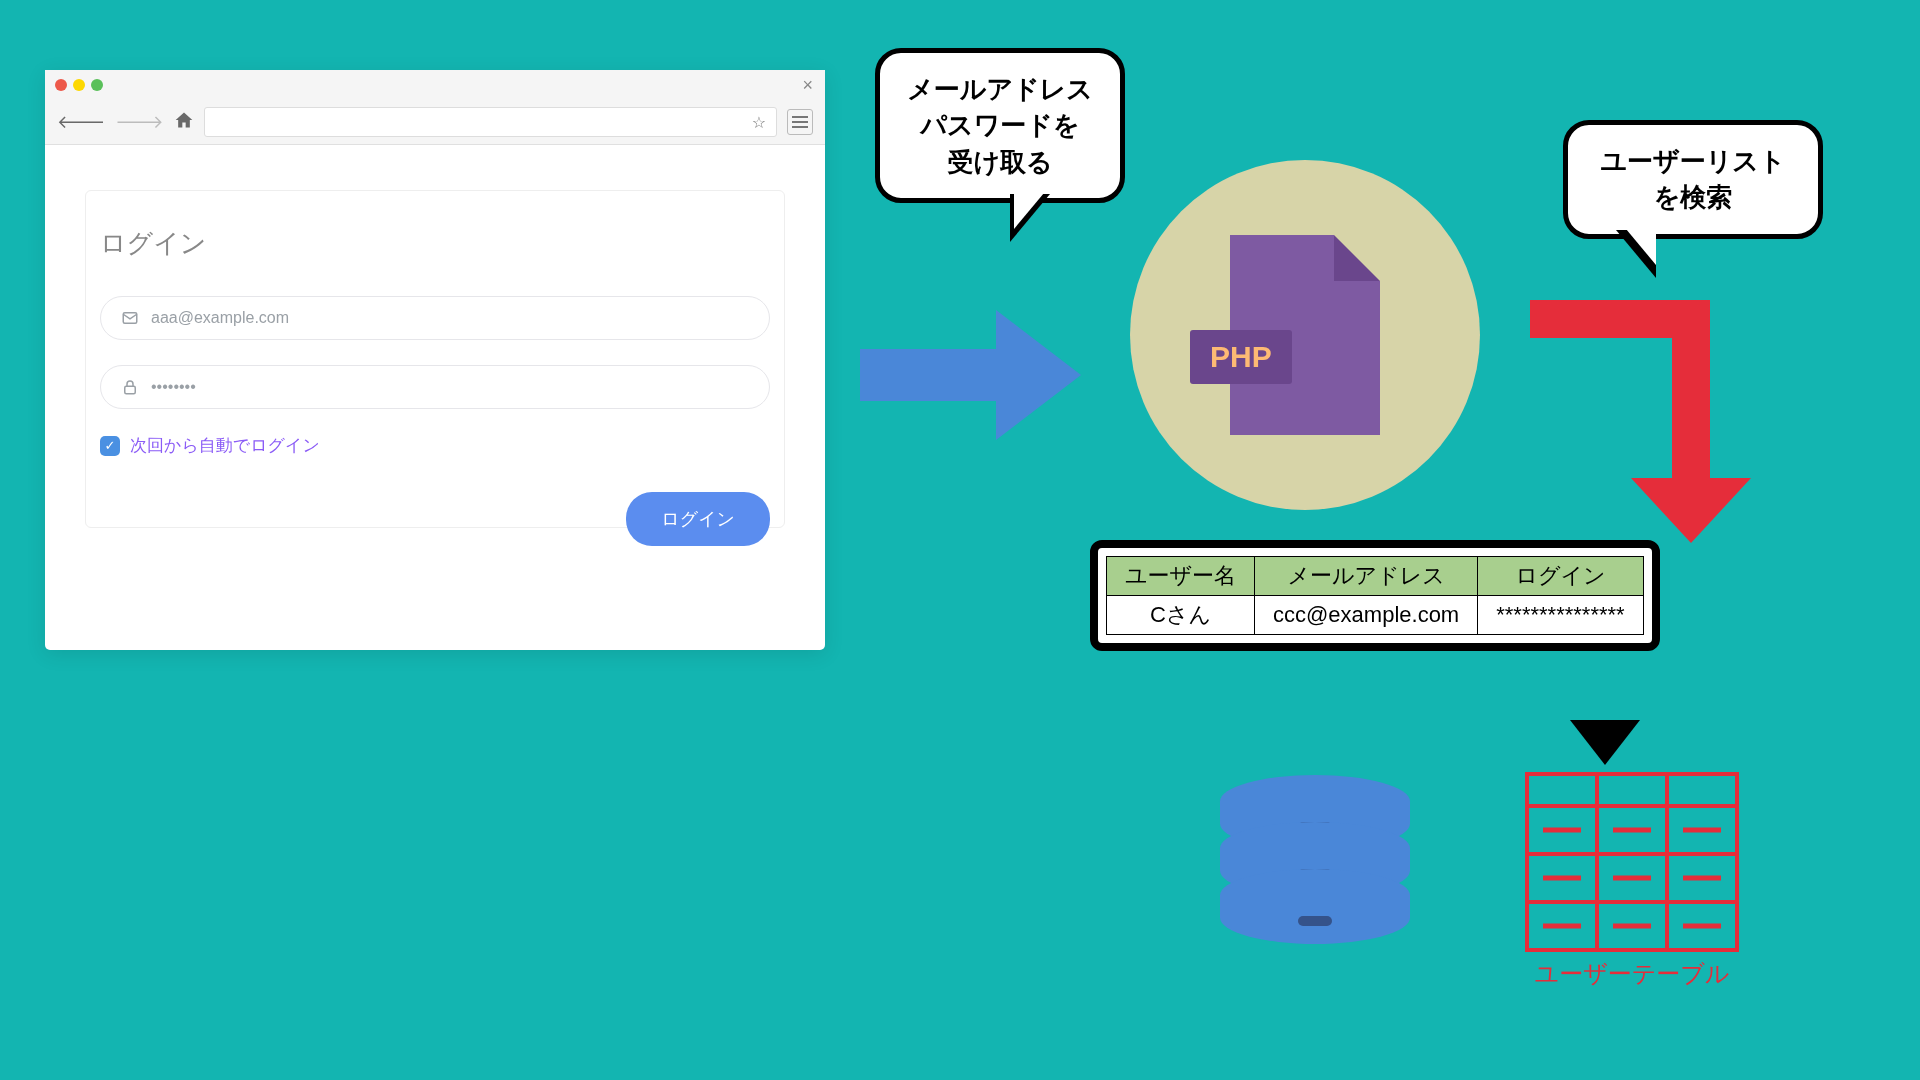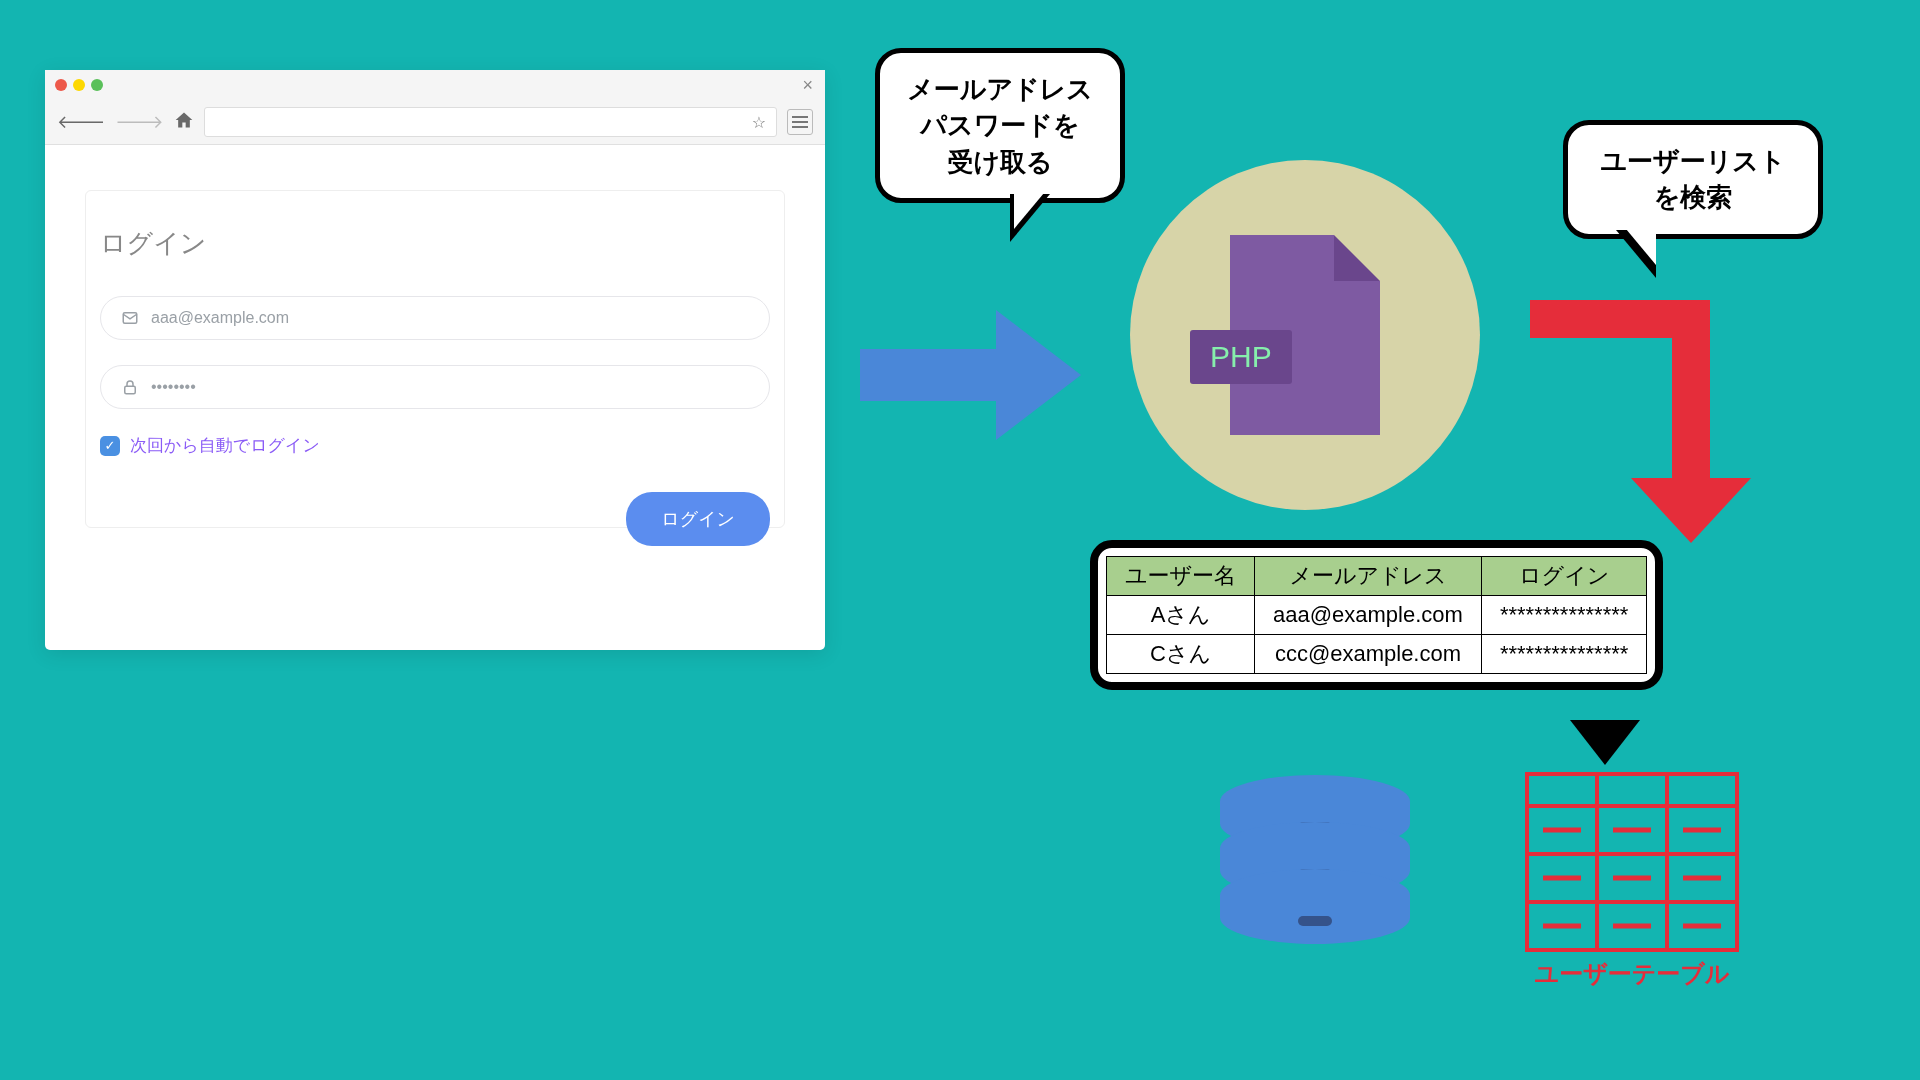--- a/index.html
+++ b/index.html
@@ -38,48 +38,48 @@
 
 
 .arrow-blue{position:absolute;left:860px;top:310px}
 .arrow-blue .shaft{width:140px;height:52px;background:#4a87d8;display:inline-block;vertical-align:middle}
 .arrow-blue .head{display:inline-block;vertical-align:middle;width:0;height:0;border-top:65px solid transparent;border-bottom:65px solid transparent;border-left:85px solid #4a87d8;margin-left:-4px}
 
 
 .php-wrap{position:absolute;left:1130px;top:160px;width:350px;height:350px;border-radius:50%;background:#d7d4a8;display:flex;align-items:center;justify-content:center}
 .php-file{position:relative;width:150px;height:200px;background:#7e5aa2}
 .php-fold{position:absolute;top:0;right:0;width:0;height:0;border-top:46px solid #d7d4a8;border-left:46px solid #6a468c}
-.php-badge{position:absolute;left:-40px;top:95px;background:#6a468c;color:#86efac;font-weight:400;font-size:30px;padding:10px 20px;border-radius:3px}
+.php-badge{position:absolute;left:-40px;top:95px;background:#6a468c;color:#fdba74;font-weight:700;font-size:30px;padding:10px 20px;border-radius:3px}
 
 
 .arrow-red{position:absolute;left:1530px;top:300px}
 .ar .h{width:180px;height:38px;background:#e52d3a}
 .ar .v{width:38px;height:140px;background:#e52d3a;margin-left:142px}
 .ar .head{width:0;height:0;border-left:60px solid transparent;border-right:60px solid transparent;border-top:65px solid #e52d3a;margin-left:101px}
 
 
-.tbl-wrap{position:absolute;left:1090px;top:540px;background:#fff;border:8px solid #000;border-radius:22px;padding:8px}
+.tbl-wrap{position:absolute;left:1090px;top:540px;background:#fff;border:8px solid #000;border-radius:12px;padding:8px}
 .tbl{border-collapse:collapse}
 .tbl th,.tbl td{border:1px solid #000;padding:4px 18px;font-size:22px;text-align:center}
 .tbl th{background:#a8cf8e;font-weight:400}
 .tbl-tail{position:absolute;left:1570px;top:720px;width:0;height:0;border-left:35px solid transparent;border-right:35px solid transparent;border-top:45px solid #000}
 
 
 .db{position:absolute;left:1220px;top:775px}
 .db .layer{width:190px;height:75px;background:#4a87d8;border-radius:50%/35%;margin-top:-28px;position:relative;display:flex;align-items:center;justify-content:center}
 .db .layer:first-child{margin-top:0}
 .db .slot{width:34px;height:10px;background:#35538a;border-radius:5px;position:relative;top:14px}
 
 
 .grid-icon{position:absolute;left:1525px;top:772px}
 .grid-icon table{border-collapse:collapse}
 .grid-icon td{border:4px solid #e52d3a;width:70px;height:48px;position:relative}
 .grid-icon .hdr td{height:32px}
 .grid-icon .dash{position:absolute;left:14px;right:14px;top:50%;height:5px;background:#e52d3a;transform:translateY(-50%)}
-.grid-label{color:#e52d3a;font-size:24px;font-weight:700;text-align:center;margin-top:6px}
+.grid-label{color:#e52d3a;font-size:24px;font-weight:400;text-align:center;margin-top:6px}
 </style>
 </head>
 <body>
 
 <div class="browser">
   <div class="titlebar">
     <div class="dot red"></div>
     <div class="dot yellow"></div>
     <div class="dot green"></div>
     <div class="close-x">×</div>
@@ -156,25 +156,20 @@
 
 <div class="tbl-wrap">
   <table class="tbl">
     <tbody>
         <tr>
       <th>ユーザー名</th>
       <th>メールアドレス</th>
       <th>ログイン</th>
     </tr>
     <tr>
-          <td>Aさん</td>
-          <td>aaa@example.com</td>
-          <td>***************</td>
-        </tr>
-    <tr>
           <td>Cさん</td>
           <td>ccc@example.com</td>
           <td>***************</td>
         </tr>
   </tbody>
     </table>
 </div>
 <div class="tbl-tail"></div>
 
 <div class="db">

